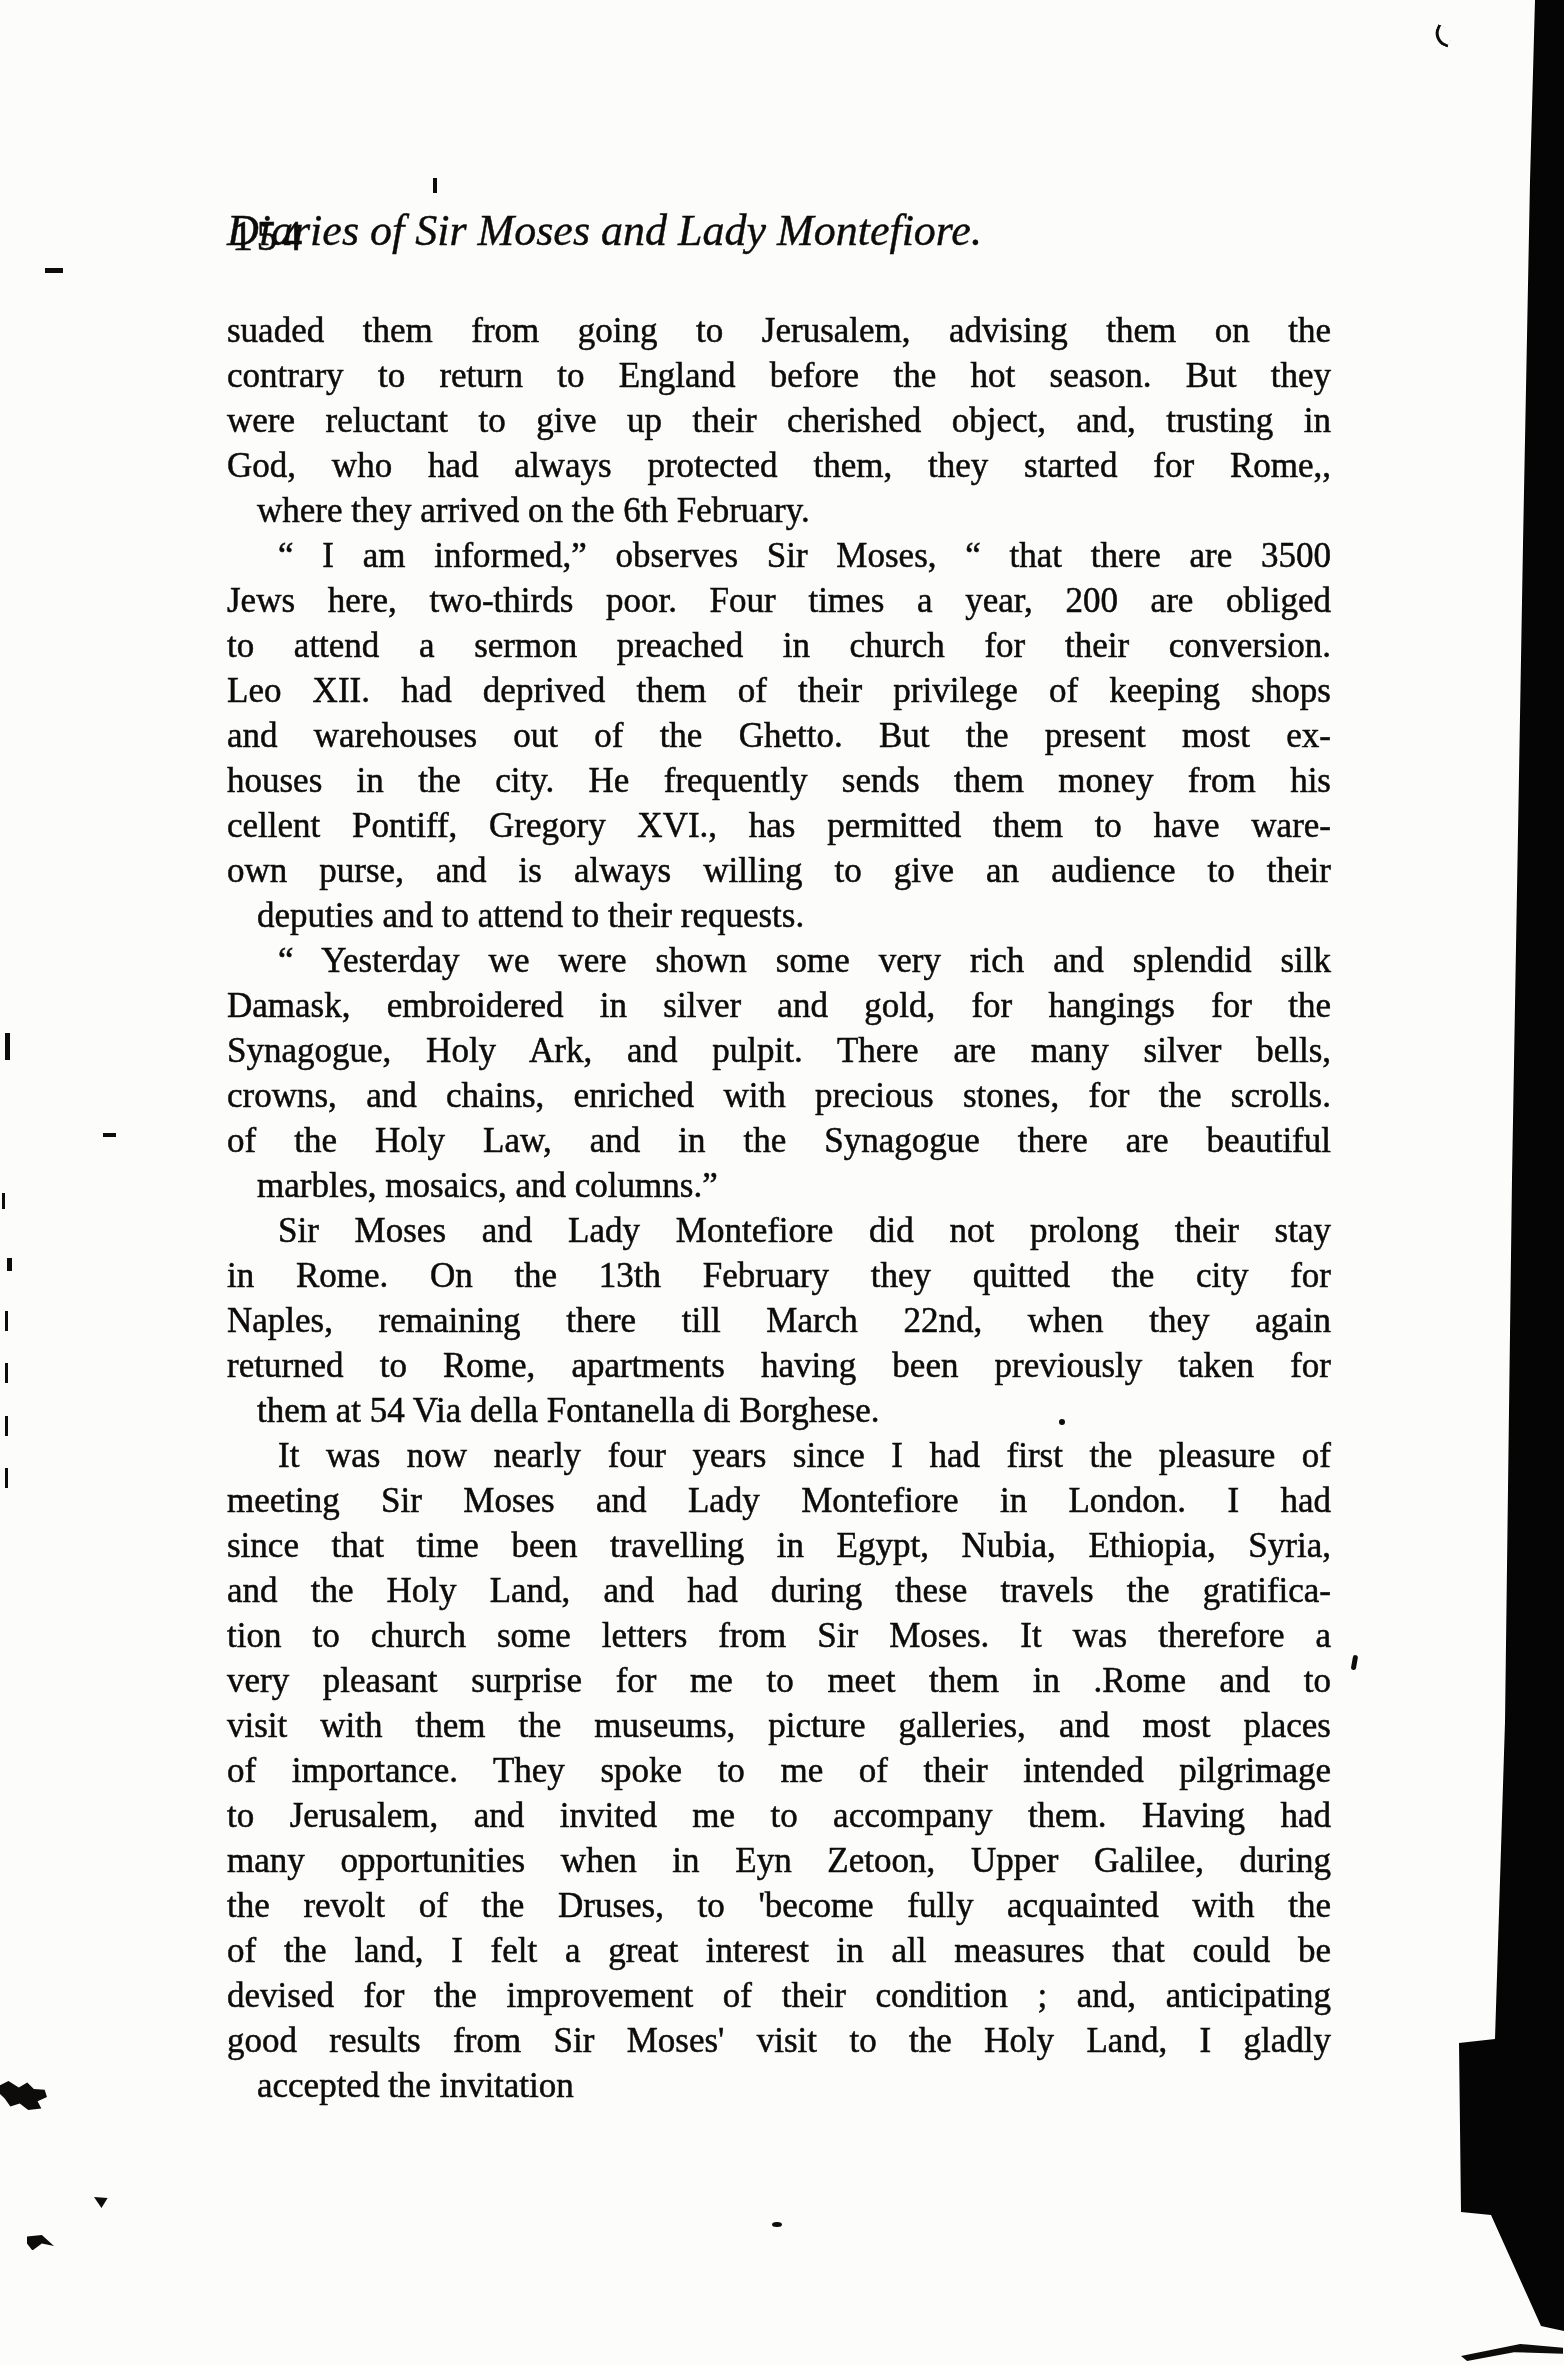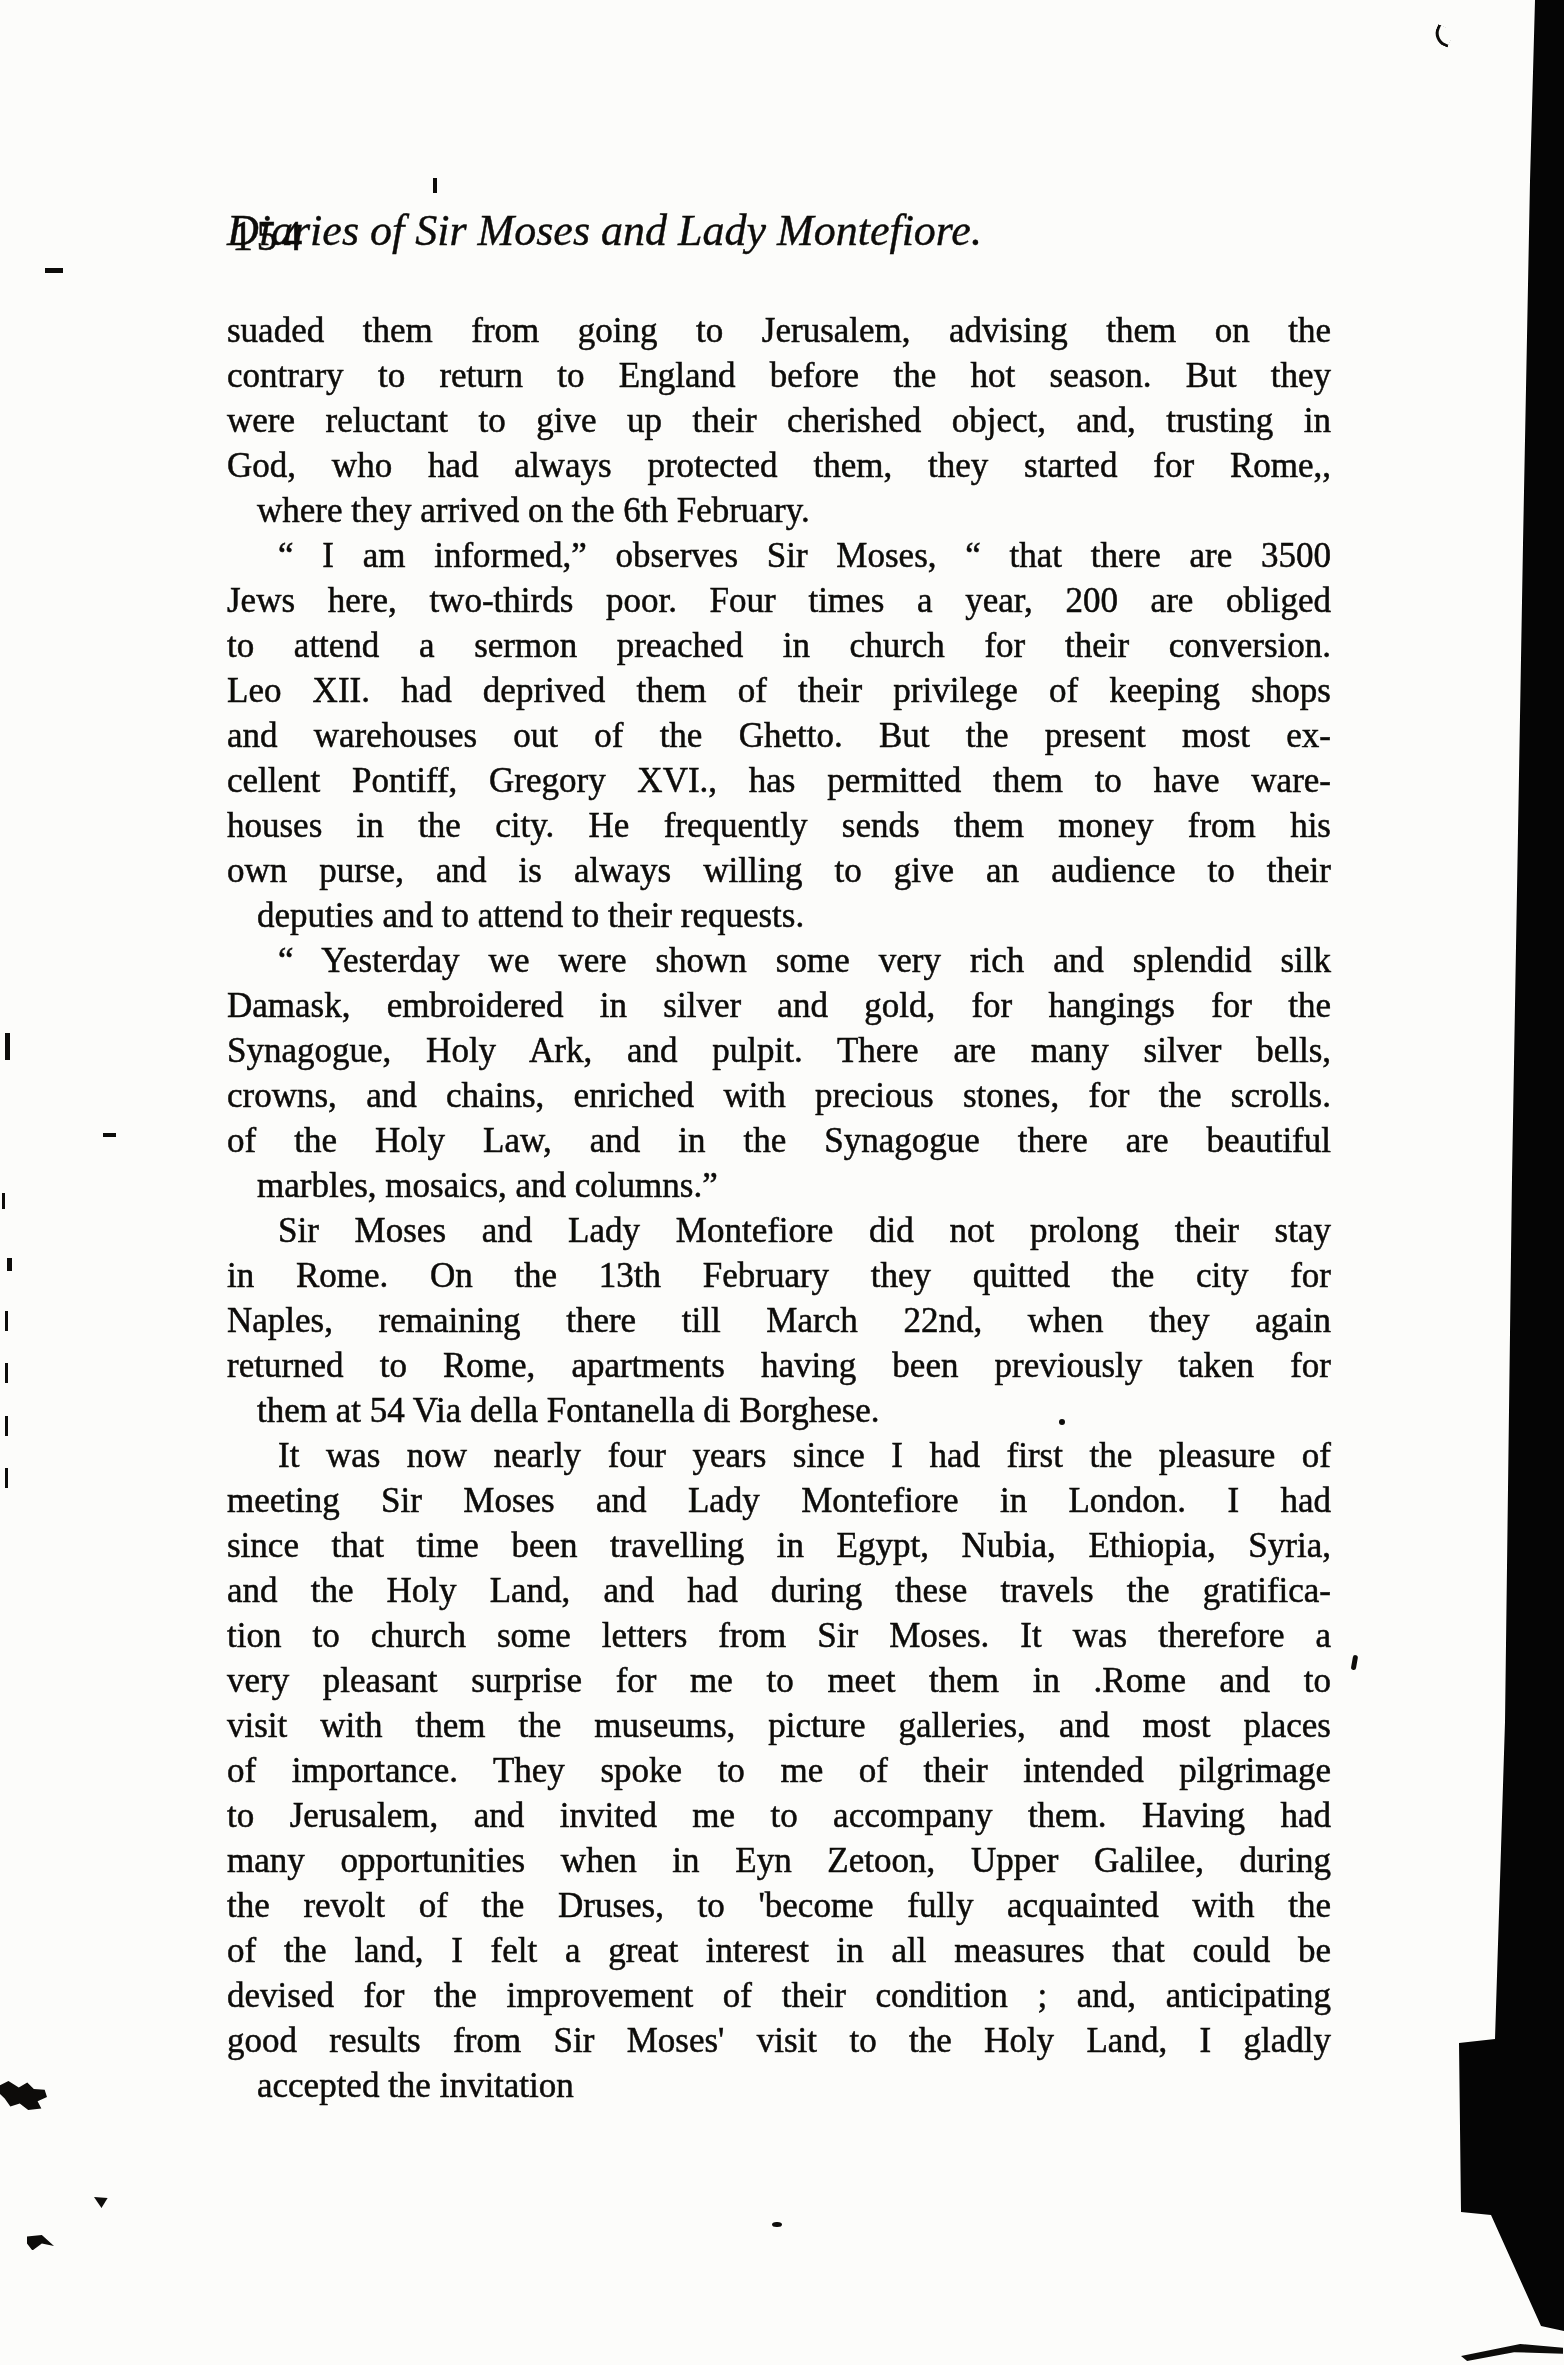--- a/index.html
+++ b/index.html
@@ -94,22 +94,22 @@
         <div class="line">were reluctant to give up their cherished object, and, trusting in</div>
         <div class="line">God, who had always protected them, they started for Rome,,</div>
         <div class="line last">where they arrived on the 6th February.</div>
       </div>
       <div class="para">
         <div class="line first">“ I am informed,” observes Sir Moses, “ that there are 3500</div>
         <div class="line">Jews here, two-thirds poor. Four times a year, 200 are obliged</div>
         <div class="line">to attend a sermon preached in church for their conversion.</div>
         <div class="line">Leo XII. had deprived them of their privilege of keeping shops</div>
         <div class="line">and warehouses out of the Ghetto. But the present most ex-</div>
+        <div class="line">houses in the city. He frequently sends them money from his</div>
         <div class="line">cellent Pontiff, Gregory XVI., has permitted them to have ware-</div>
-        <div class="line">houses in the city. He frequently sends them money from his</div>
         <div class="line">own purse, and is always willing to give an audience to their</div>
         <div class="line last">deputies and to attend to their requests.</div>
       </div>
       <div class="para">
         <div class="line first">“ Yesterday we were shown some very rich and splendid silk</div>
         <div class="line">Damask, embroidered in silver and gold, for hangings for the</div>
         <div class="line">Synagogue, Holy Ark, and pulpit. There are many silver bells,</div>
         <div class="line">crowns, and chains, enriched with precious stones, for the scrolls.</div>
         <div class="line">of the Holy Law, and in the Synagogue there are beautiful</div>
         <div class="line last">marbles, mosaics, and columns.”</div>

